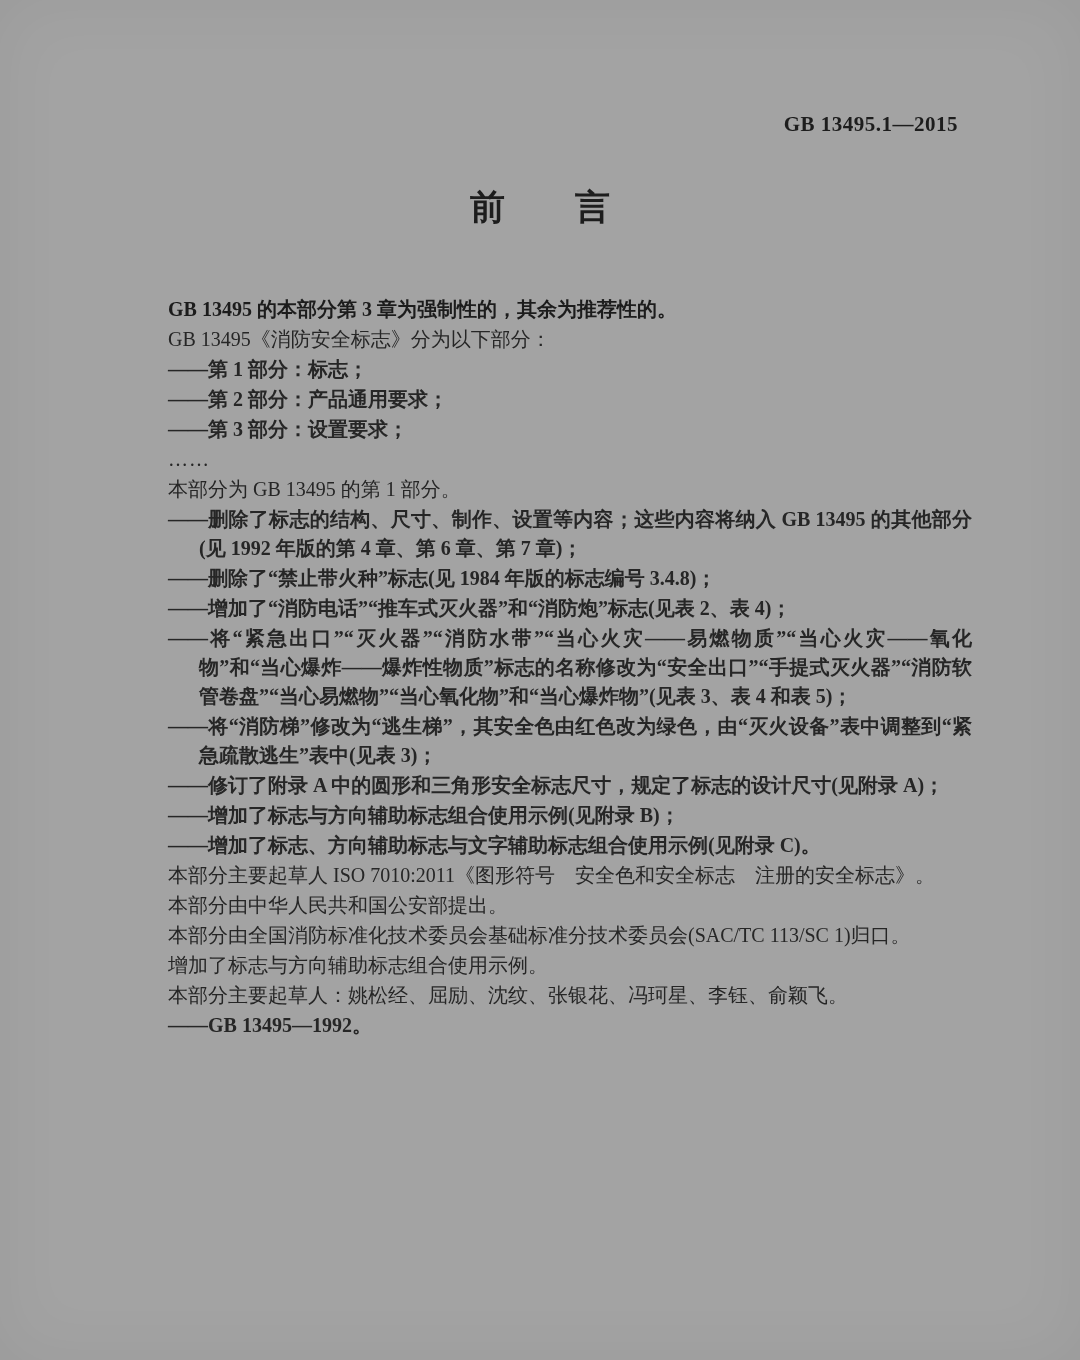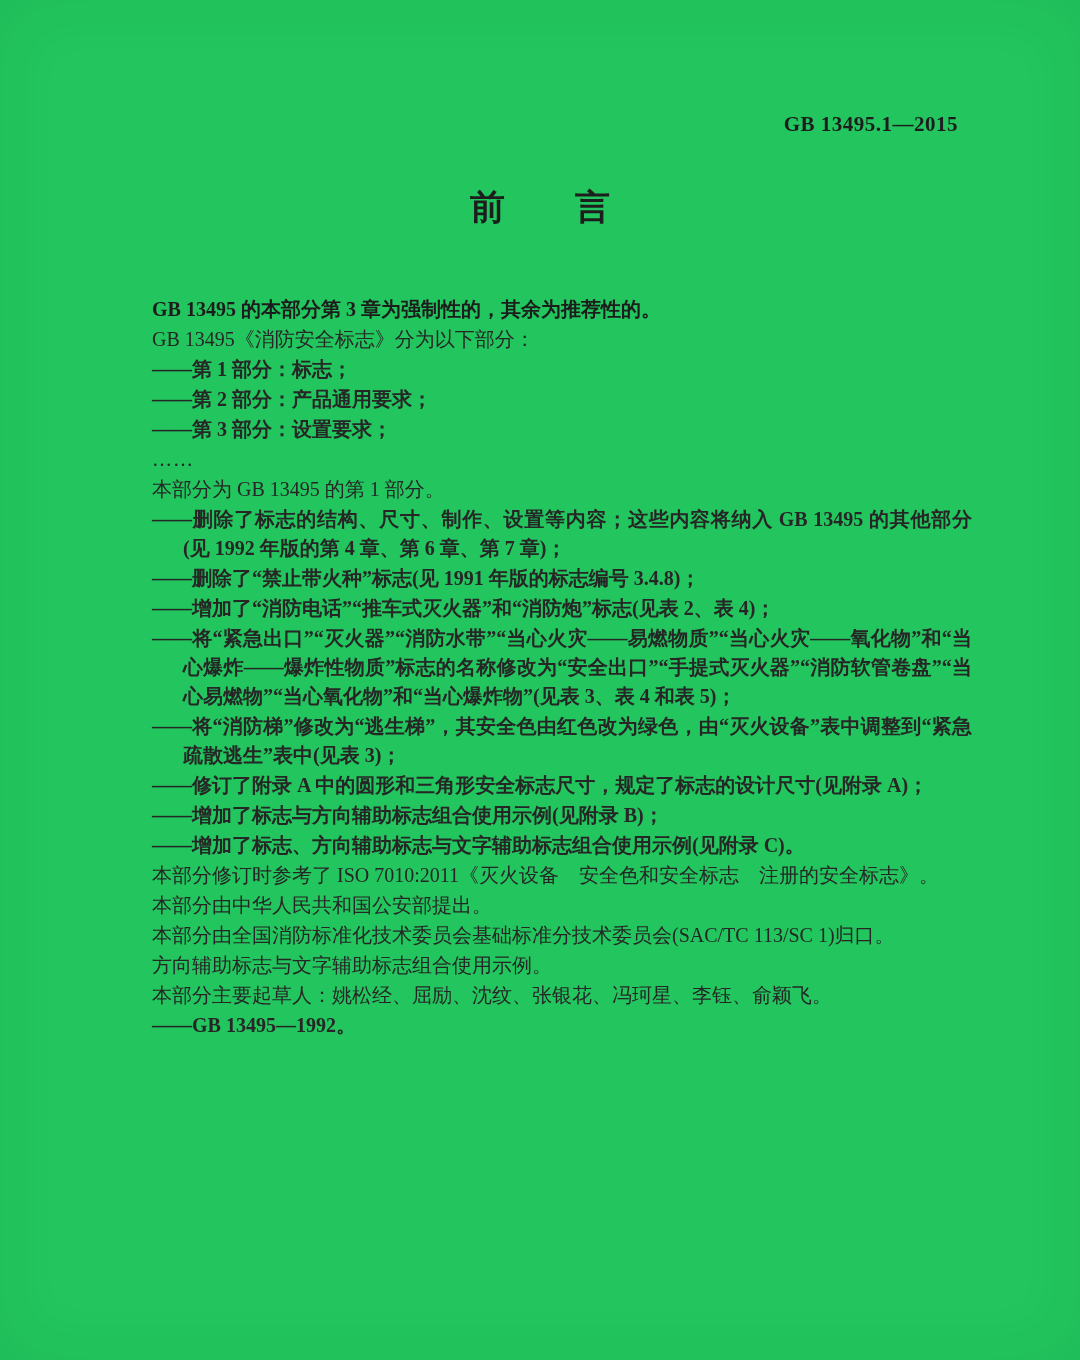--- a/index.html
+++ b/index.html
@@ -4,21 +4,21 @@
 <style>
   html, body {
     margin: 0;
     padding: 0;
     background: #ffffff;
   }
   .page {
     position: relative;
     width: 1080px;
     height: 1360px;
-    background: #22c55e;
+    background: #a3a3a3;
     box-shadow: inset 0 0 70px rgba(0,0,0,0.05);
     font-family: "Liberation Serif", "DejaVu Serif", serif;
     color: #262626;
     overflow: hidden;
   }
   .std-no {
     position: absolute;
     top: 112px;
     right: 122px;
     font-size: 21px;
@@ -40,21 +40,21 @@
   .content {
     position: absolute;
     top: 295px;
     left: 152px;
     width: 820px;
     font-size: 20px;
     line-height: 29px;
     text-align: justify;
   }
   .content p {
-    margin: 0 0 1px 0;
+    margin: 0 0 1px 16px;
   }
   p.bold { font-weight: bold; color: #1c1c1c; }
   p.dash {
     padding-left: 1.55em;
     text-indent: -1.55em;
     font-weight: bold;
   }
   p.nowrap { white-space: nowrap; text-align: left; }
   p.ellipsis { letter-spacing: 1px; }
 </style>
@@ -69,28 +69,28 @@
 
   <div class="content">
     <p class="bold">GB 13495 的本部分第 3 章为强制性的，其余为推荐性的。</p>
     <p class="plain">GB 13495《消防安全标志》分为以下部分：</p>
     <p class="dash">——第 1 部分：标志；</p>
     <p class="dash">——第 2 部分：产品通用要求；</p>
     <p class="dash">——第 3 部分：设置要求；</p>
     <p class="ellipsis">……</p>
     <p class="plain">本部分为 GB 13495 的第 1 部分。</p>
     <p class="dash">——删除了标志的结构、尺寸、制作、设置等内容；这些内容将纳入 GB 13495 的其他部分(见 1992 年版的第 4 章、第 6 章、第 7 章)；</p>
-    <p class="dash">——删除了“禁止带火种”标志(见 1991 年版的标志编号 3.4.8)；</p>
+    <p class="dash">——删除了“禁止带火种”标志(见 1984 年版的标志编号 3.4.8)；</p>
     <p class="dash">——增加了“消防电话”“推车式灭火器”和“消防炮”标志(见表 2、表 4)；</p>
     <p class="dash">——将“紧急出口”“灭火器”“消防水带”“当心火灾——易燃物质”“当心火灾——氧化物”和“当心爆炸——爆炸性物质”标志的名称修改为“安全出口”“手提式灭火器”“消防软管卷盘”“当心易燃物”“当心氧化物”和“当心爆炸物”(见表 3、表 4 和表 5)；</p>
     <p class="dash">——将“消防梯”修改为“逃生梯”，其安全色由红色改为绿色，由“灭火设备”表中调整到“紧急疏散逃生”表中(见表 3)；</p>
     <p class="dash">——修订了附录 A 中的圆形和三角形安全标志尺寸，规定了标志的设计尺寸(见附录 A)；</p>
     <p class="dash">——增加了标志与方向辅助标志组合使用示例(见附录 B)；</p>
     <p class="dash">——增加了标志、方向辅助标志与文字辅助标志组合使用示例(见附录 C)。</p>
-    <p class="plain nowrap">本部分修订时参考了 ISO 7010:2011《灭火设备　安全色和安全标志　注册的安全标志》。</p>
+    <p class="plain nowrap">本部分主要起草人 ISO 7010:2011《图形符号　安全色和安全标志　注册的安全标志》。</p>
     <p class="plain">本部分由中华人民共和国公安部提出。</p>
     <p class="plain">本部分由全国消防标准化技术委员会基础标准分技术委员会(SAC/TC 113/SC 1)归口。</p>
-    <p class="plain">方向辅助标志与文字辅助标志组合使用示例。</p>
+    <p class="plain">增加了标志与方向辅助标志组合使用示例。</p>
     <p class="plain">本部分主要起草人：姚松经、屈励、沈纹、张银花、冯珂星、李钰、俞颖飞。</p>
     <p class="dash">——GB 13495—1992。</p>
   </div>
 
 </div>
 
 </body></html>

